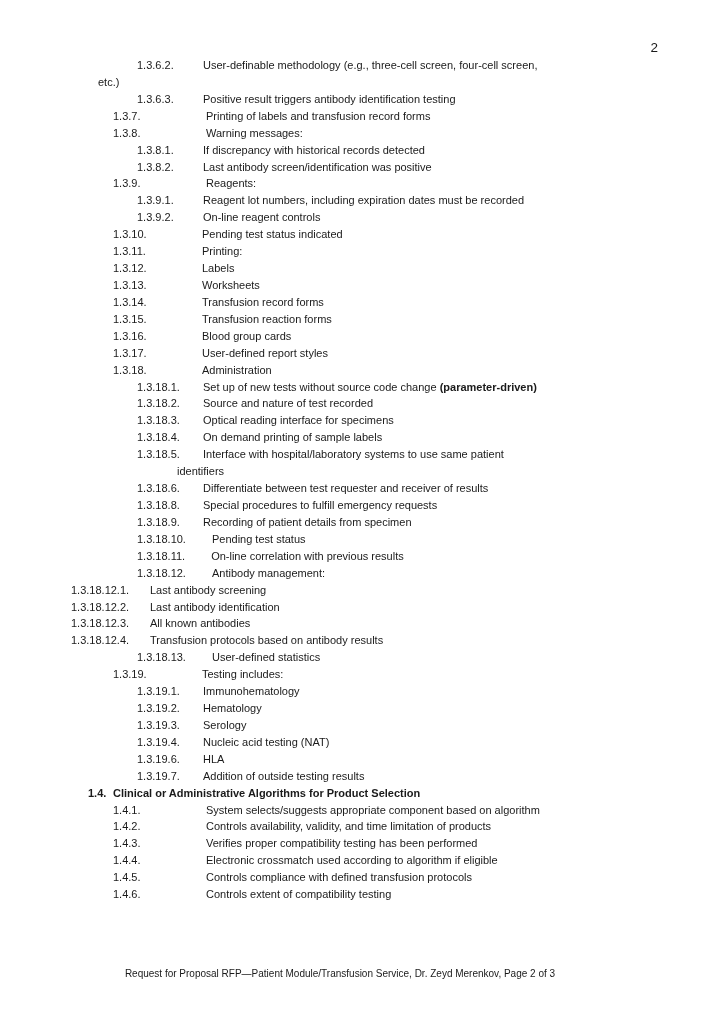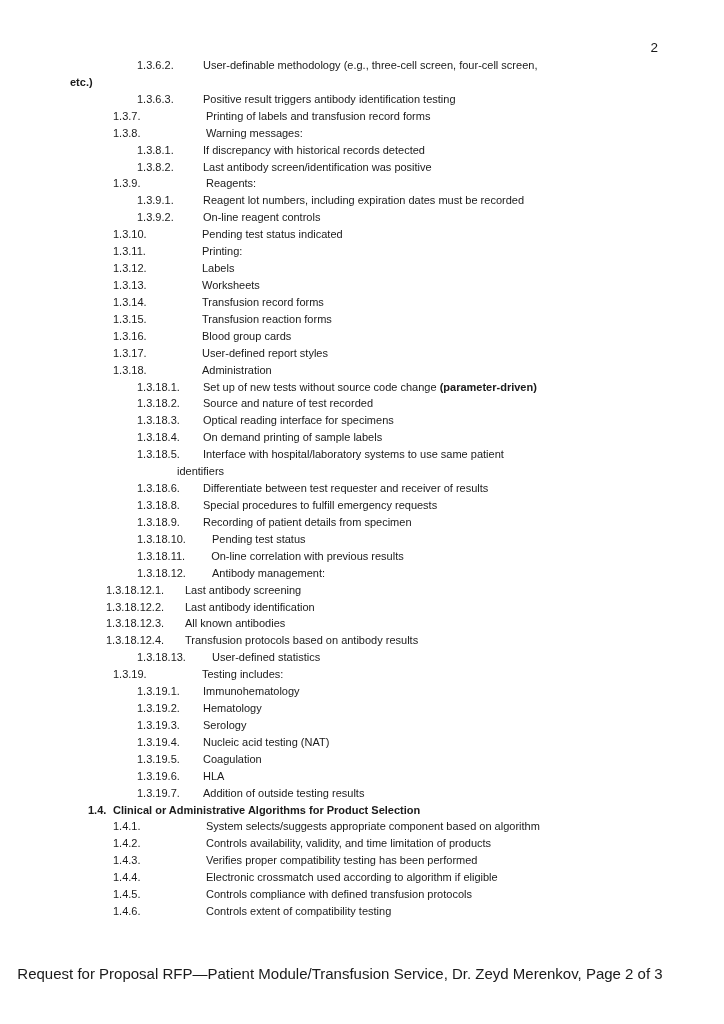--- a/index.html
+++ b/index.html
@@ -39,42 +39,42 @@
   .l2  { margin-left: 88px;  font-weight: bold; }
   .l2  .num { min-width: 25px; }
   .l3s { margin-left: 113px; gap: 44px; }
   .l3s .num { min-width: 49px; }
   .l3l { margin-left: 113px; }
   .l3l .num { min-width: 89px; }
   .l4  { margin-left: 137px; }
   .l4  .num { min-width: 66px; }
   .l4w { margin-left: 137px; gap: 26px; }
   .l4w .num { min-width: 0; }
-  .l5  { margin-left: 106px; }
+  .l5  { margin-left: 71px; }
   .l5  .num { min-width: 79px; }
   .cont { display: block; }
   .b { font-weight: bold; }
   .footer {
     position: absolute;
     top: 966px;
     left: 0;
     width: 680px;
     text-align: center;
-    font-size: 15px;
+    font-size: 10px;
     line-height: 15px;
   }
 </style>
 </head>
 <body>
 
 <div class="page">
   <div class="page-number">2</div>
   <div class="outline">
       <div class="row l4"><span class="num">1.3.6.2.</span><span class="txt">User-definable methodology (e.g., three-cell screen, four-cell screen,</span></div>
-      <div class="row cont" style="margin-left: 70px; font-weight: bold;">etc.)</div>
+      <div class="row cont" style="margin-left: 98px;">etc.)</div>
       <div class="row l4"><span class="num">1.3.6.3.</span><span class="txt">Positive result triggers antibody identification testing</span></div>
       <div class="row l3s"><span class="num">1.3.7.</span><span class="txt">Printing of labels and transfusion record forms</span></div>
       <div class="row l3s"><span class="num">1.3.8.</span><span class="txt">Warning messages:</span></div>
       <div class="row l4"><span class="num">1.3.8.1.</span><span class="txt">If discrepancy with historical records detected</span></div>
       <div class="row l4"><span class="num">1.3.8.2.</span><span class="txt">Last antibody screen/identification was positive</span></div>
       <div class="row l3s"><span class="num">1.3.9.</span><span class="txt">Reagents:</span></div>
       <div class="row l4"><span class="num">1.3.9.1.</span><span class="txt">Reagent lot numbers, including expiration dates must be recorded</span></div>
       <div class="row l4"><span class="num">1.3.9.2.</span><span class="txt">On-line reagent controls</span></div>
       <div class="row l3l"><span class="num">1.3.10.</span><span class="txt">Pending test status indicated</span></div>
       <div class="row l3l"><span class="num">1.3.11.</span><span class="txt">Printing:</span></div>
@@ -100,21 +100,20 @@
       <div class="row l5"><span class="num">1.3.18.12.1.</span><span class="txt">Last antibody screening</span></div>
       <div class="row l5"><span class="num">1.3.18.12.2.</span><span class="txt">Last antibody identification</span></div>
       <div class="row l5"><span class="num">1.3.18.12.3.</span><span class="txt">All known antibodies</span></div>
       <div class="row l5"><span class="num">1.3.18.12.4.</span><span class="txt">Transfusion protocols based on antibody results</span></div>
       <div class="row l4w"><span class="num">1.3.18.13.</span><span class="txt">User-defined statistics</span></div>
       <div class="row l3l"><span class="num">1.3.19.</span><span class="txt">Testing includes:</span></div>
       <div class="row l4"><span class="num">1.3.19.1.</span><span class="txt">Immunohematology</span></div>
       <div class="row l4"><span class="num">1.3.19.2.</span><span class="txt">Hematology</span></div>
       <div class="row l4"><span class="num">1.3.19.3.</span><span class="txt">Serology</span></div>
       <div class="row l4"><span class="num">1.3.19.4.</span><span class="txt">Nucleic acid testing (NAT)</span></div>
-      <div class="row l4"><span class="num">1.3.19.5.</span><span class="txt">Coagulation</span></div>
       <div class="row l4"><span class="num">1.3.19.6.</span><span class="txt">HLA</span></div>
       <div class="row l4"><span class="num">1.3.19.7.</span><span class="txt">Addition of outside testing results</span></div>
       <div class="row l2"><span class="num">1.4.</span><span class="txt">Clinical or Administrative Algorithms for Product Selection</span></div>
       <div class="row l3s"><span class="num">1.4.1.</span><span class="txt">System selects/suggests appropriate component based on algorithm</span></div>
       <div class="row l3s"><span class="num">1.4.2.</span><span class="txt">Controls availability, validity, and time limitation of products</span></div>
       <div class="row l3s"><span class="num">1.4.3.</span><span class="txt">Verifies proper compatibility testing has been performed</span></div>
       <div class="row l3s"><span class="num">1.4.4.</span><span class="txt">Electronic crossmatch used according to algorithm if eligible</span></div>
       <div class="row l3s"><span class="num">1.4.5.</span><span class="txt">Controls compliance with defined transfusion protocols</span></div>
       <div class="row l3s"><span class="num">1.4.6.</span><span class="txt">Controls extent of compatibility testing</span></div>
     </div>

